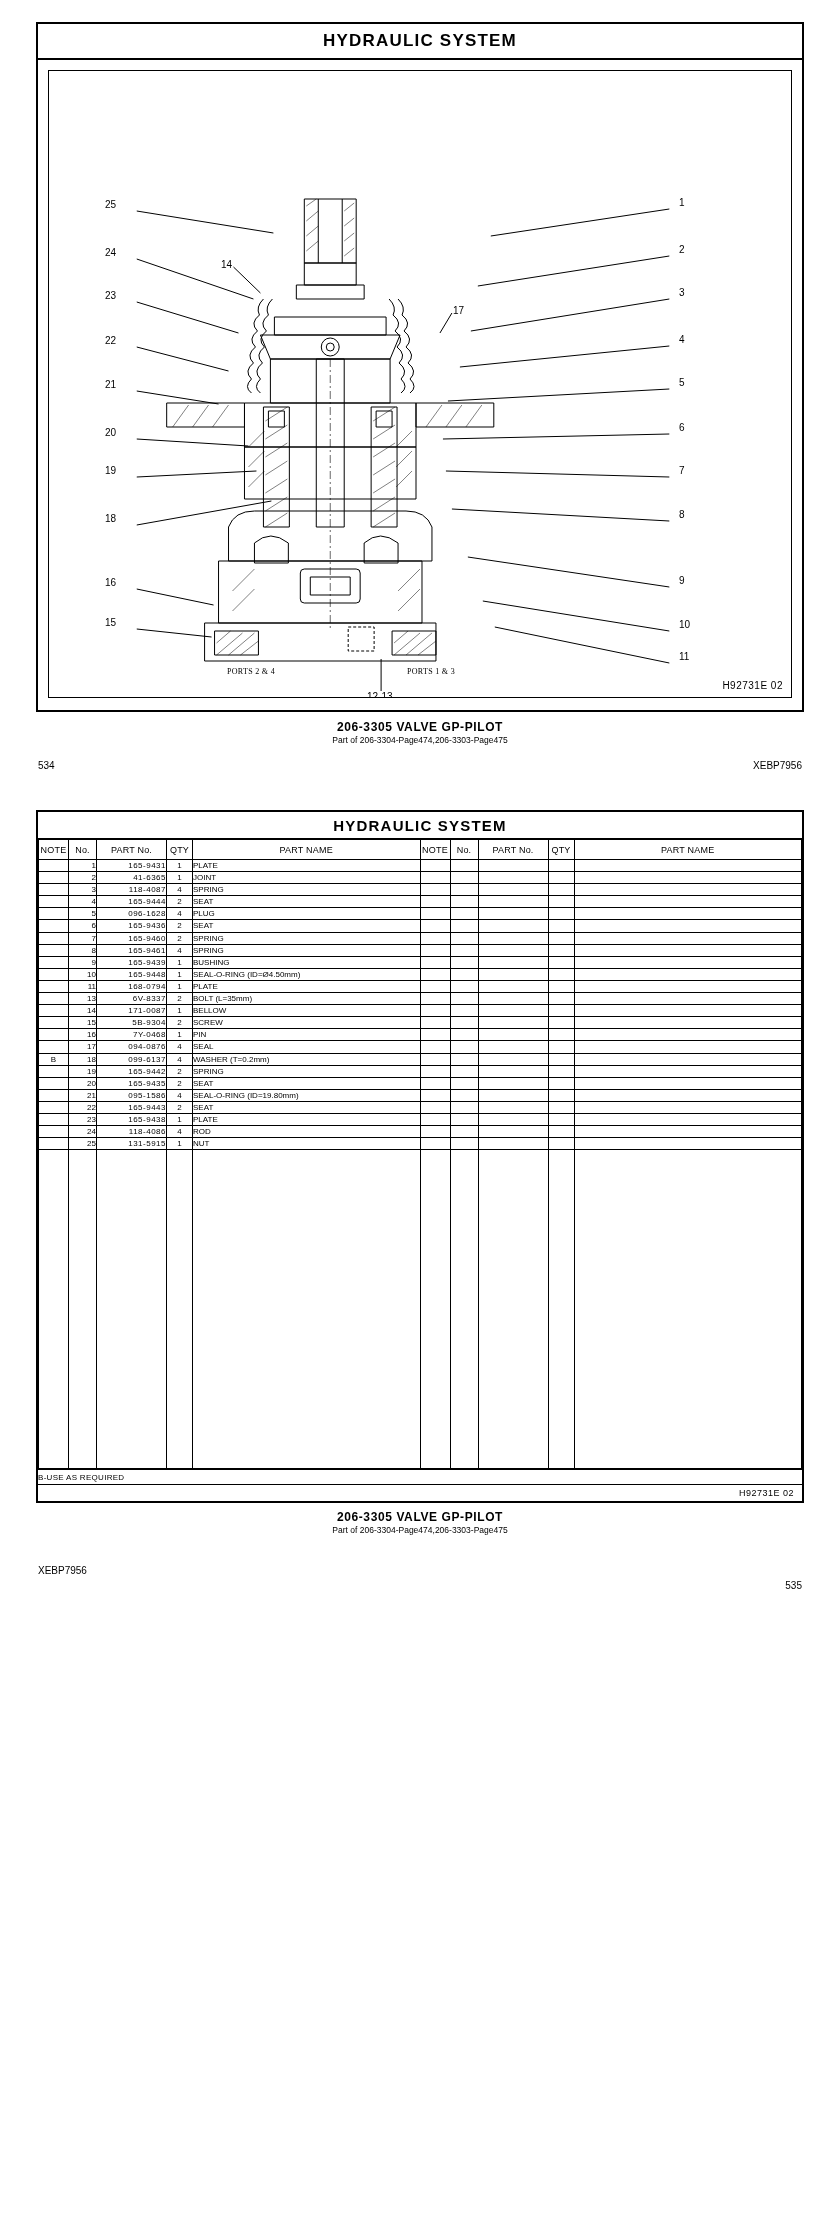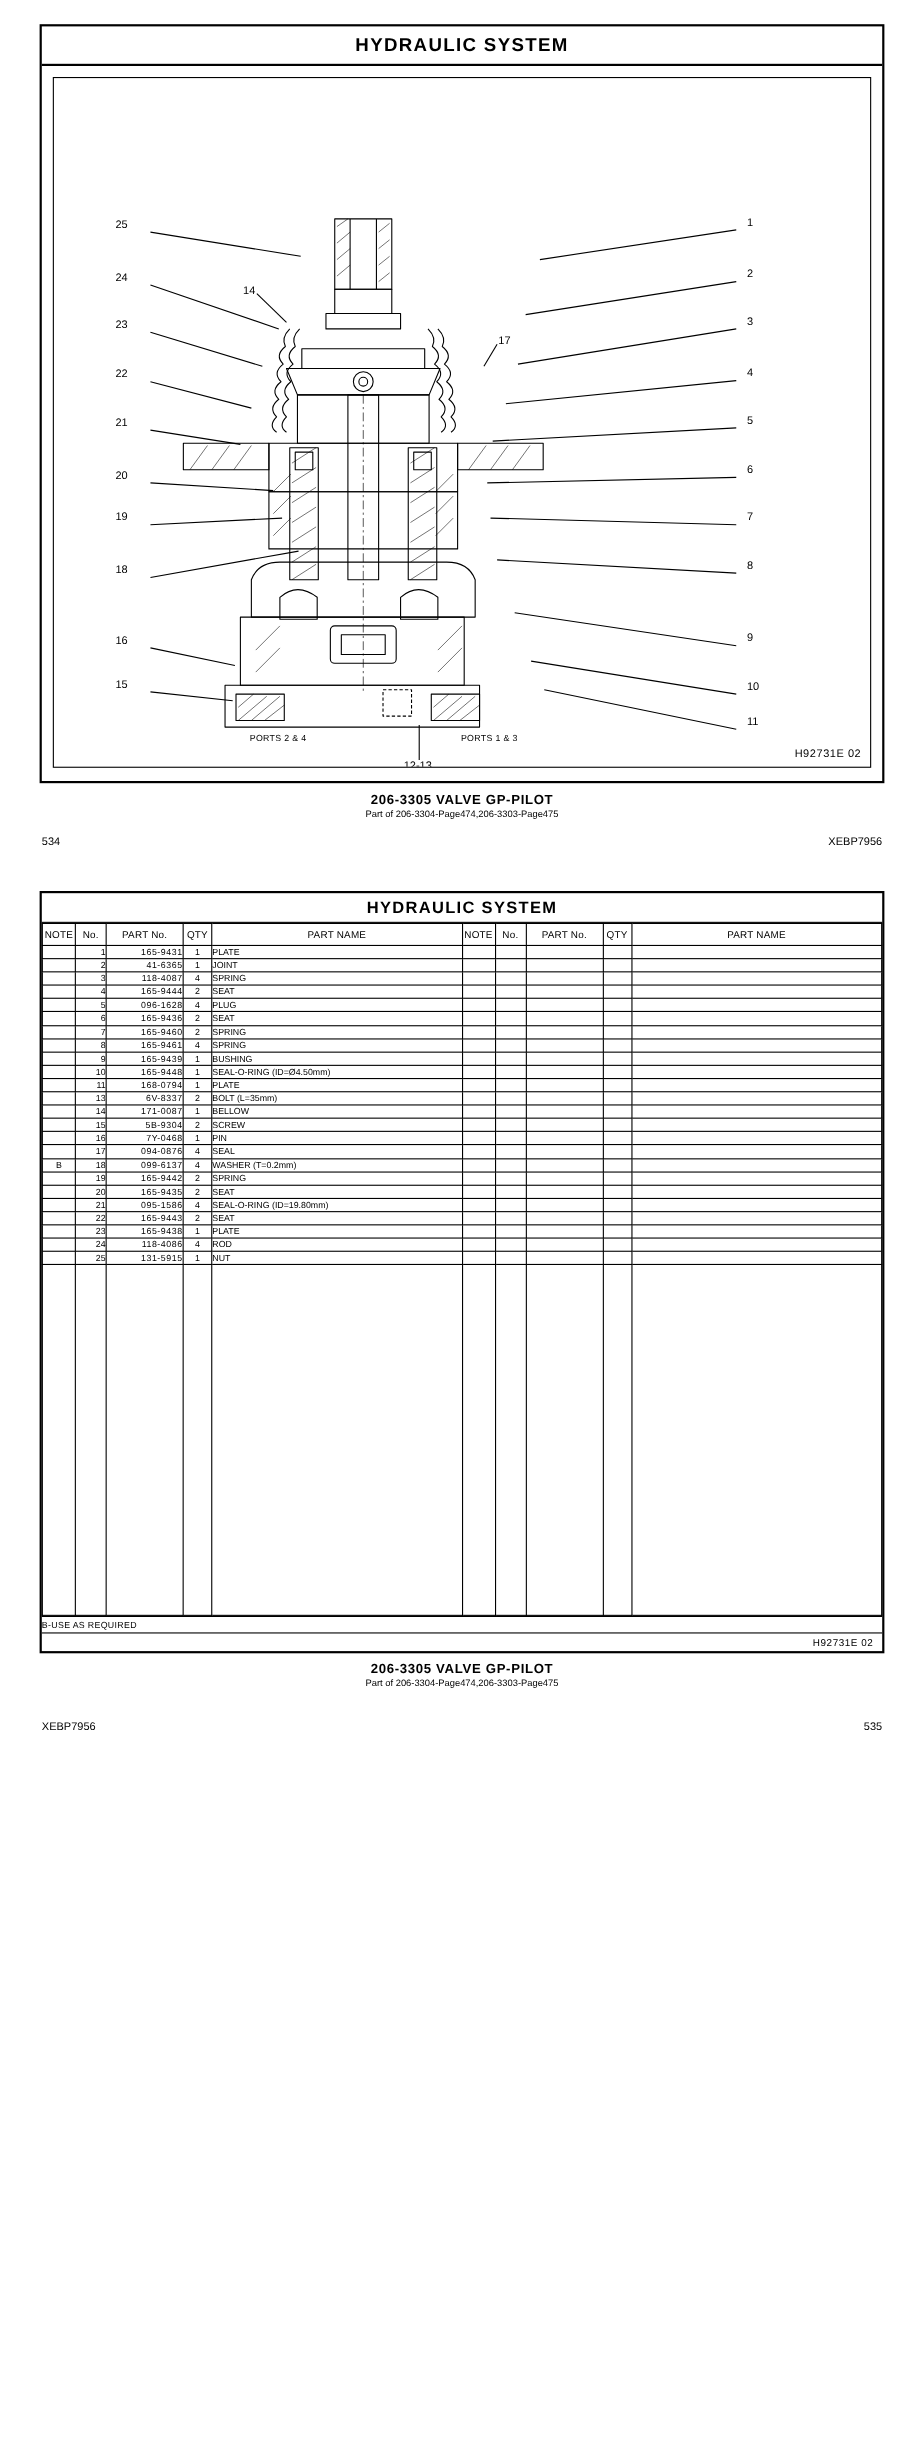--- a/index.html
+++ b/index.html
@@ -59,20 +59,21 @@
     position: absolute;
     right: 8px;
     bottom: 6px;
     font-size: 10px;
     letter-spacing: 0.5px;
   }
   .portlbl {
     position: absolute;
     font-size: 8px;
     letter-spacing: 0.3px;
+    font-family: Liberation Serif, serif;
   }
 
   .cap1 {
     text-align: center;
     margin-top: 8px;
   }
   .cap1 .l1 {
     font-size: 12px;
     font-weight: bold;
     letter-spacing: 0.6px;
@@ -144,21 +145,21 @@
     font-size: 8.5px;
     margin-top: 1px;
   }
   .footer2 {
     position: relative;
     margin: 30px 36px 18px 36px;
     height: 16px;
     font-size: 10px;
   }
   .footer2 .left { position: absolute; left: 2px; top: 0; }
-  .footer2 .right { position: absolute; right: 2px; top: 0; }
+  .footer2 .right { position: absolute; right: 2px; top: 15px; }
 
   .title-bar2 {
     height: 26px;
     border-bottom: 1px solid #000;
     display: flex;
     align-items: center;
     justify-content: center;
   }
   .title-bar2 .t {
     font-size: 15px;
@@ -339,21 +340,21 @@
         <div class="hnum" style="left:630px; top:548px;">10</div>
         <div class="hnum" style="left:630px; top:580px;">11</div>
 
         
         <div class="hnum" style="left:172px; top:188px;">14</div>
         <div class="hnum" style="left:404px; top:234px;">17</div>
         <div class="hnum" style="left:318px; top:620px;">12-13</div>
 
         
         <div class="portlbl" style="left:178px; top:596px;">PORTS 2 &amp; 4</div>
-        <div class="portlbl" style="left:360px; top:596px;padding-left:10px;">PORTS 1 &amp; 3</div>
+        <div class="portlbl" style="left:348px; top:596px;padding-left:10px;">PORTS 1 &amp; 3</div>
 
         <div class="drawcode">H92731E   02</div>
       </div>
     </div>
   </div>
 
   <div class="cap1">
     <div class="l1">206-3305  VALVE GP-PILOT</div>
     <div class="l2">Part of 206-3304-Page474,206-3303-Page475</div>
   </div>

